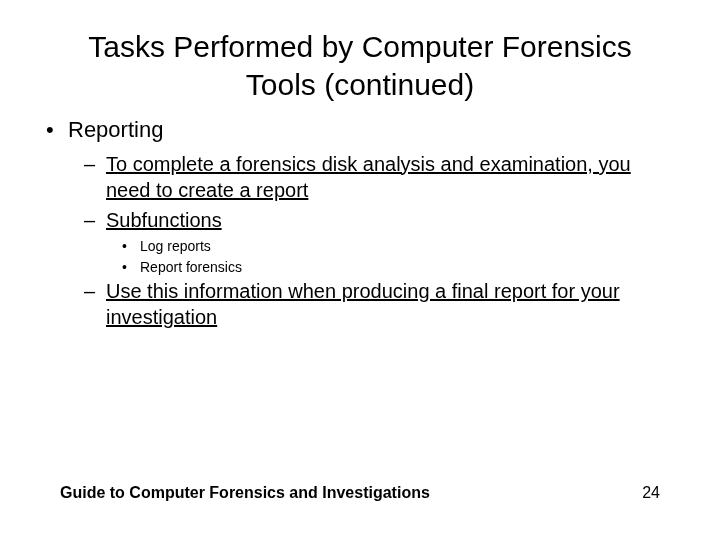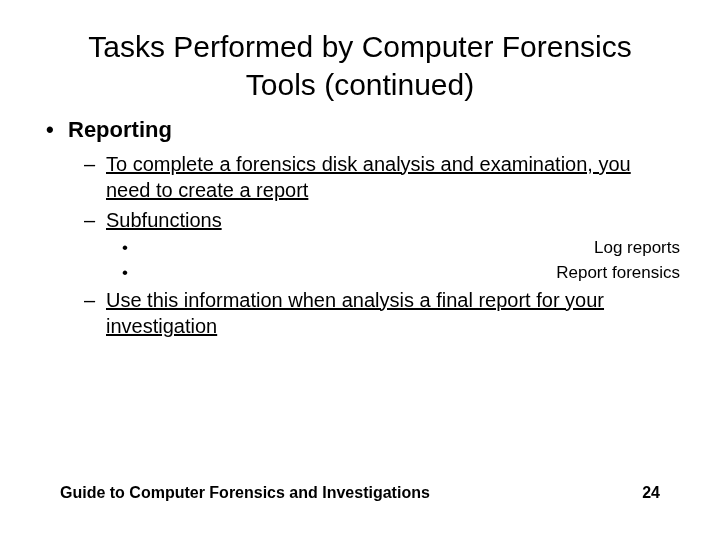--- a/index.html
+++ b/index.html
@@ -19,21 +19,20 @@
       line-height: 1.25;
       margin-bottom: 12px;
       padding: 0 40px;
     }
     .bullet-l1 {
       font-size: 22px;
       line-height: 1.35;
       padding-left: 28px;
       position: relative;
       margin-bottom: 6px;
-      font-weight: bold;
     }
     .bullet-l1::before {
       content: "•";
       position: absolute;
       left: 6px;
       top: 0;
     }
     .bullet-l2 {
       font-size: 20px;
       line-height: 1.3;
@@ -42,58 +41,57 @@
       margin-bottom: 4px;
       text-decoration: underline;
     }
     .bullet-l2::before {
       content: "–";
       position: absolute;
       left: 44px;
       top: 0;
     }
     .bullet-l3 {
-      font-size: 17px;
+      font-size: 14px;
       line-height: 1.35;
       padding-left: 100px;
       position: relative;
       margin-bottom: 2px;
-      text-align: right;
     }
     .bullet-l3::before {
       content: "•";
       position: absolute;
       left: 82px;
       top: 0;
     }
     .footer {
       position: absolute;
       bottom: 38px;
       left: 0;
       width: 720px;
       padding: 0 60px 0 60px;
       display: flex;
       justify-content: space-between;
       align-items: baseline;
       font-size: 16px;
     }
     .footer-left { font-weight: bold; margin-top: 28px; }
-    .footer-right { font-weight: bold; }
+    .footer-right { font-weight: normal; }
   </style>
 </head>
 <body>
 
 <h1 class="title">Tasks Performed by Computer Forensics Tools (continued)</h1>
 
 <div class="bullet-l1">Reporting</div>
 
 <div class="bullet-l2">To complete a forensics disk analysis and examination, you need to create a report</div>
 <div class="bullet-l2">Subfunctions</div>
 
 <div class="bullet-l3">Log reports</div>
 <div class="bullet-l3">Report forensics</div>
 
-<div class="bullet-l2">Use this information when analysis a final report for your investigation</div>
+<div class="bullet-l2">Use this information when producing a final report for your investigation</div>
 
 <div class="footer">
   <span class="footer-left">Guide to Computer Forensics and Investigations</span>
   <span class="footer-right">24</span>
 </div>
 
 </body></html>

